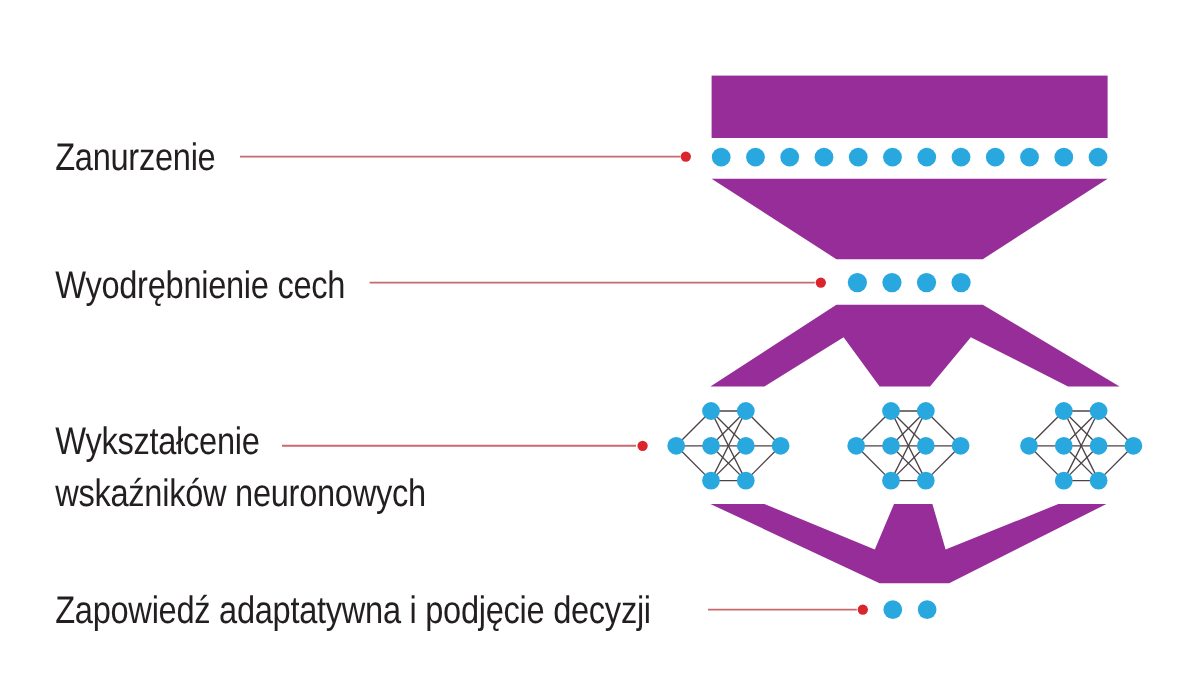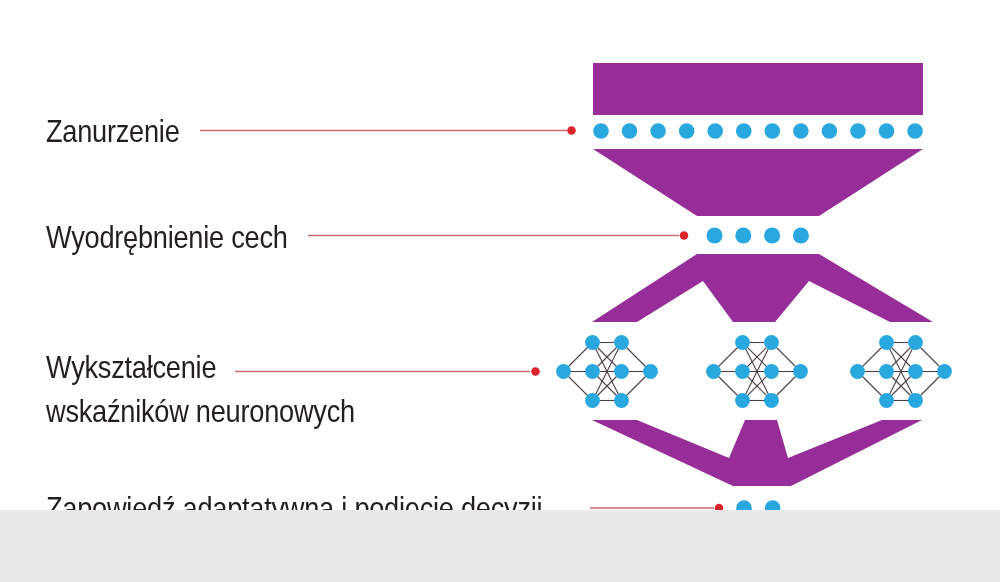--- a/index.html
+++ b/index.html
@@ -1,21 +1,21 @@
 <!DOCTYPE html>
 <html style="--bg: #ffffff; --purple: #962d98; --blue: #29a8e0; --red: #d9252b; --leader_line: #c9696e; --edge: #4b4247; --text: #231f20;"><head>
 <meta charset="utf-8">
 <style>
   :root{
     --bg:#ffffff; --purple:#962d98; --blue:#29a8e0; --red:#d9252b;
     --leader_line:#c9696e; --edge:#4b4247; --text:#231f20;
   }
   html,body{margin:0;padding:0;background:#e8e8e8;}
   #canvas{
-    position:relative;width:1000px;height:510px;background:var(--bg);
+    position:relative;width:1000px;height:582px;background:var(--bg);
     overflow:hidden;font-family:"Liberation Sans",sans-serif;
   }
   #diagram-svg{position:absolute;left:0;top:0;width:1000px;height:582px;}
   .label{
     position:absolute;left:46px;color:var(--text);
     font-size:32px;line-height:44px;letter-spacing:-0.3px;
     transform:scaleX(0.85);transform-origin:0 0;white-space:nowrap;
   }
   #label-embedding{top:109px;}
   #label-feature{top:215px;}

